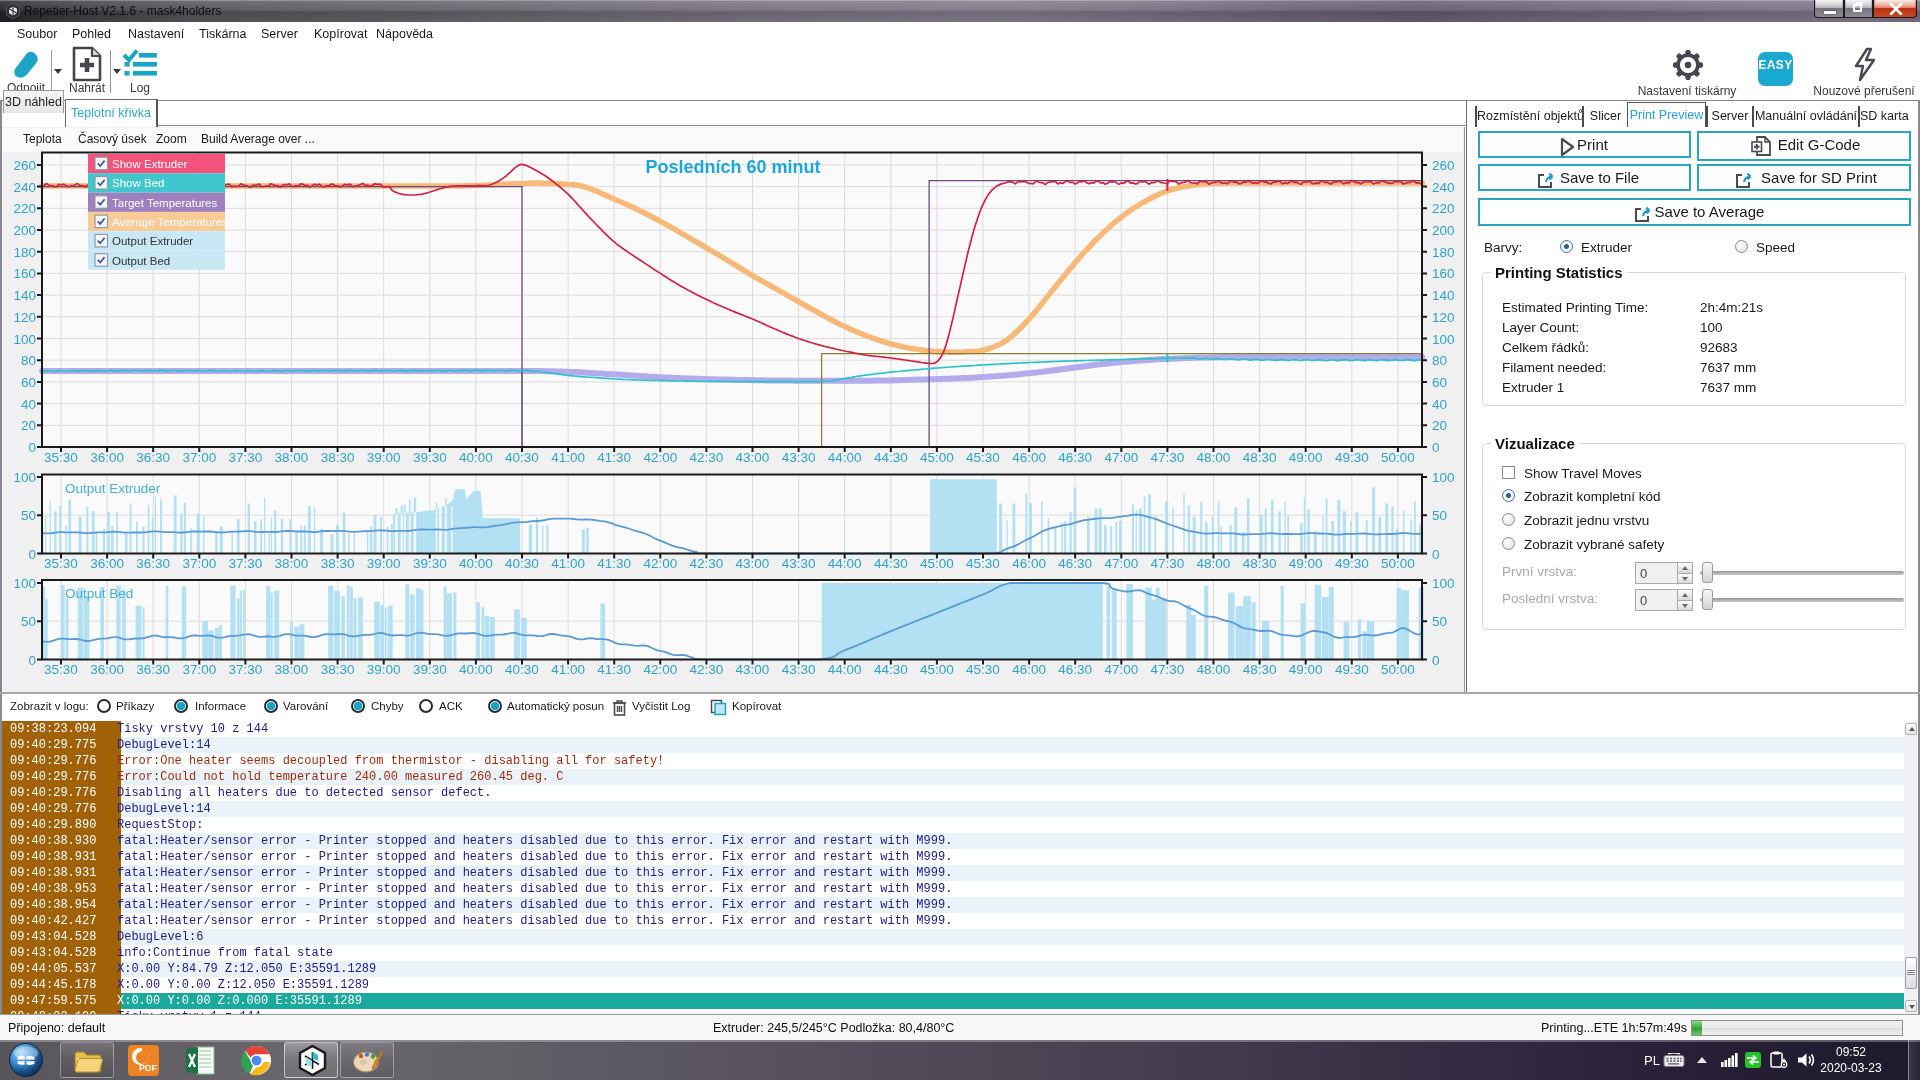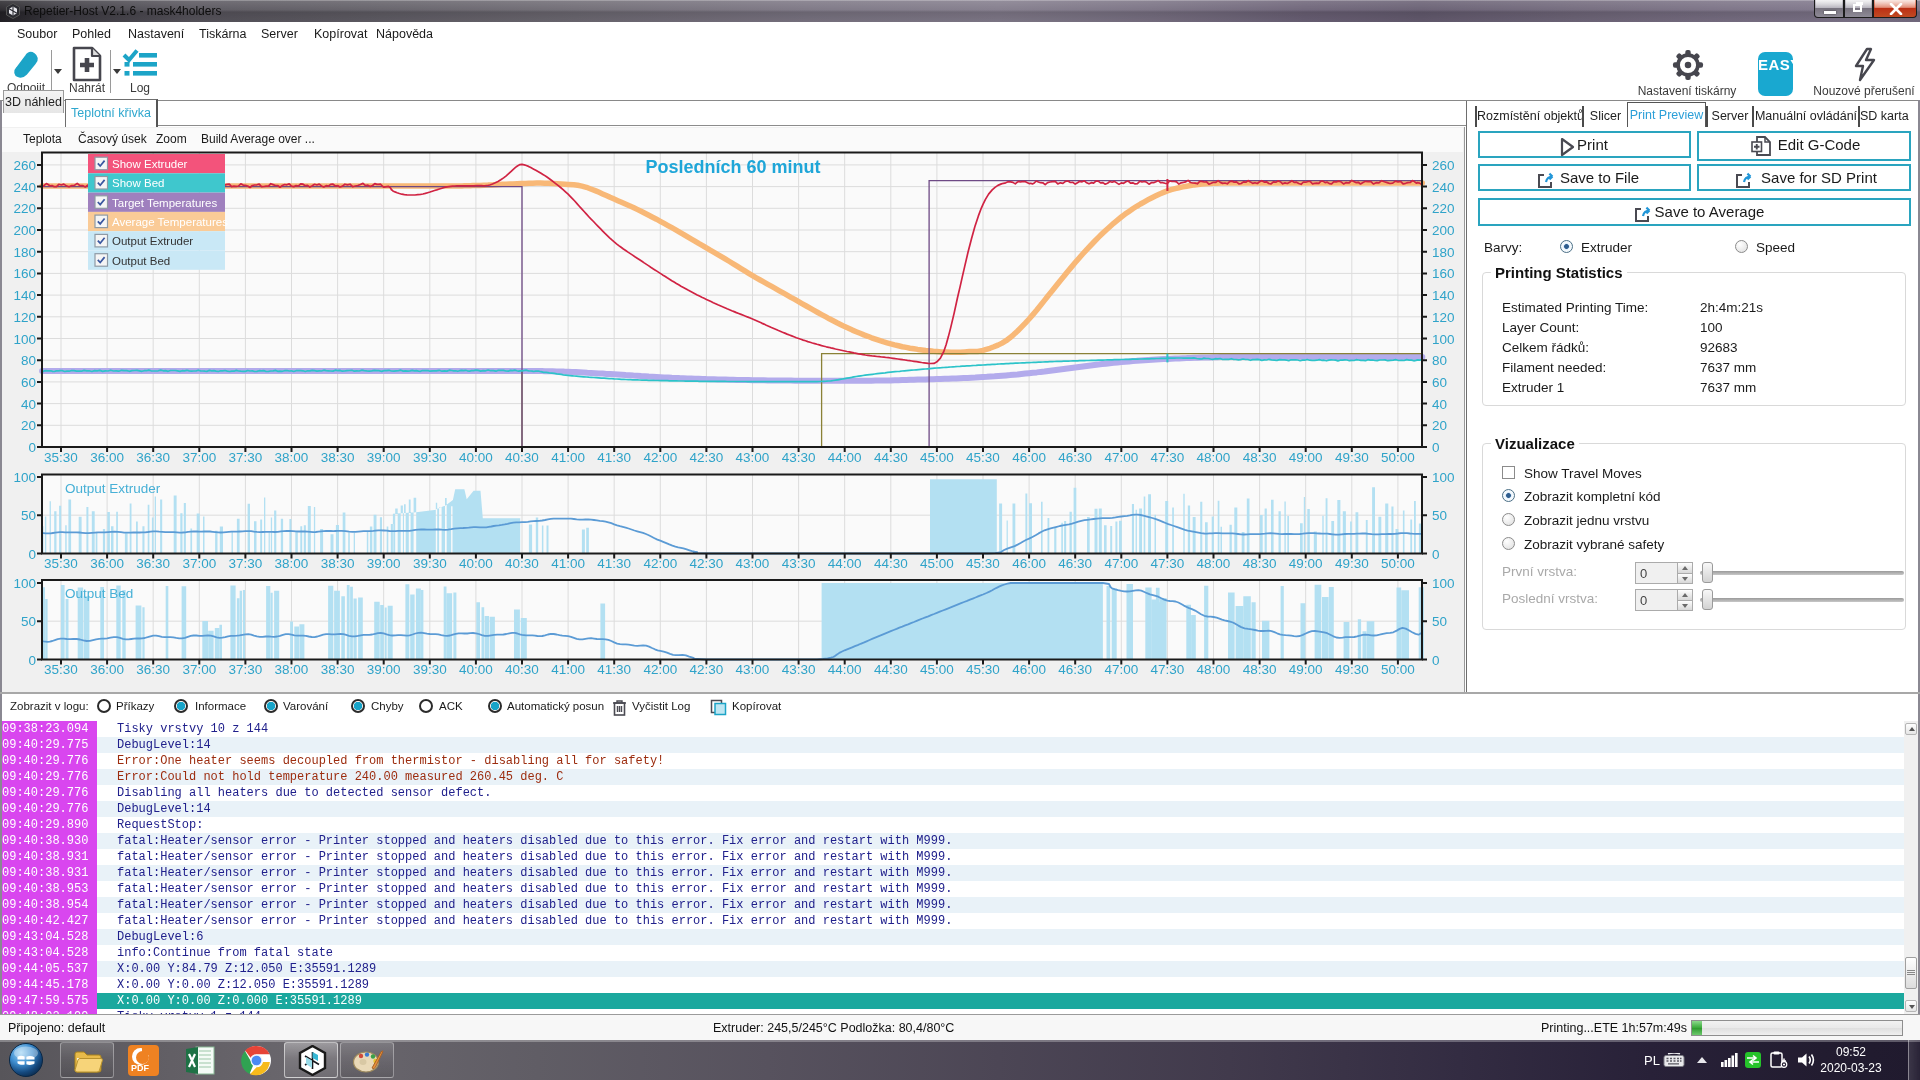--- a/index.html
+++ b/index.html
@@ -42,21 +42,21 @@
 .slider{position:absolute;height:21px}
 .slider .track{position:absolute;left:0;right:0;top:9px;height:4px;background:linear-gradient(#9a9a9a,#c8c8c8);border-radius:2px;box-shadow:0 1px 0 #fff}
 .slider .thumb{position:absolute;left:2px;top:0;width:11px;height:21px;background:linear-gradient(#f8f8f8,#d2d2d2);border:1px solid #9a9a9a;border-radius:3px}
 #logbar{left:2px;top:694px;width:1916px;height:27px;background:#fff;font-size:11.5px;color:#1a1a1a}
 #logbar span{position:absolute;top:6px}
 .lradio{position:absolute;top:5px;width:14px;height:14px;border-radius:50%;border:2px solid #2b2b2b;background:#fff}
 .lradio.on{background:radial-gradient(circle,#17a4c9 0 4px,#fff 4.5px)}
 #loglist{left:2px;top:721px;width:1902px;height:293px;background:#fff;overflow:hidden;
  font-family:"Liberation Mono",monospace;font-size:12px;white-space:pre}
 .lrow{position:absolute;left:0;width:1902px;height:16px;line-height:16px}
-.lrow .ts{position:absolute;left:0;top:0;width:95px;height:16px;background:#d946ef;color:#fff;}
+.lrow .ts{position:absolute;left:0;top:0;width:119px;height:16px;background:#a16207;color:#fff;padding-left:8px}
 .lrow .msg{position:absolute;left:115px;top:0}
 #logscroll{left:1904px;top:721px;width:14px;height:293px;background:#f0f0f0}
 #statusbar{left:0;top:1014px;width:1920px;height:26px;background:#f7f7f7;border-top:1px solid #9b9b9b;font-size:12.5px;color:#111}
 #taskbar{left:0;top:1040px;width:1920px;height:40px;
  background:linear-gradient(90deg,#57555a 0%,#615e64 8%,#6a676d 16%,#605d65 28%,#57525e 40%,#4c4655 52%,#413a4c 64%,#332c42 76%,#282138 86%,#221c30 95%,#201a2e 100%)}
 #taskbar .sheen{position:absolute;left:0;top:0;width:100%;height:2px;background:rgba(255,255,255,.28)}
 .tbtn{position:absolute;top:2px;width:54px;height:36px;border:1px solid rgba(255,255,255,.35);border-radius:3px;
  background:linear-gradient(rgba(255,255,255,.14),rgba(255,255,255,.03) 45%,rgba(0,0,0,.08))}
 .tbtn.active{background:linear-gradient(rgba(255,255,255,.34),rgba(255,255,255,.12) 45%,rgba(255,255,255,.05));border-color:rgba(255,255,255,.55)}
 .trayicon{position:absolute;top:12px}
@@ -139,21 +139,21 @@
     <rect x="10.1" y="1.4" width="3.8" height="4.4" rx="1.4" fill="#46464e" transform="rotate(90 12 12)"></rect>
     <rect x="10.1" y="1.4" width="3.8" height="4.4" rx="1.4" fill="#46464e" transform="rotate(135 12 12)"></rect>
     <rect x="10.1" y="1.4" width="3.8" height="4.4" rx="1.4" fill="#46464e" transform="rotate(180 12 12)"></rect>
     <rect x="10.1" y="1.4" width="3.8" height="4.4" rx="1.4" fill="#46464e" transform="rotate(225 12 12)"></rect>
     <rect x="10.1" y="1.4" width="3.8" height="4.4" rx="1.4" fill="#46464e" transform="rotate(270 12 12)"></rect>
     <rect x="10.1" y="1.4" width="3.8" height="4.4" rx="1.4" fill="#46464e" transform="rotate(315 12 12)"></rect>
     <circle cx="12" cy="12" r="7" fill="none" stroke="#46464e" stroke-width="2.6"></circle>
 <circle cx="12" cy="12" r="2.3" fill="#46464e"></circle>
   </svg>
 <div class="tlabel" style="left:1632px;top:84px;width:110px">Nastavení tiskárny</div>
-<div class="abs" style="left:1758px;top:52px;width:35px;height:44px;border-radius:7px;background:#19a8d0;color:#fff;font-weight:bold;font-size:15px;text-align:center;line-height:26px;letter-spacing:.5px">EASY</div>
+<div class="abs" style="left:1758px;top:52px;width:35px;height:34px;border-radius:7px;background:#19a8d0;color:#fff;font-weight:bold;font-size:12px;text-align:center;line-height:26px;letter-spacing:.5px">EASY</div>
 <div class="tlabel" style="left:1744px;top:100px;width:62px">Easy Mode</div>
 <svg class="abs" style="left:1849px;top:47px" width="32" height="35" viewBox="0 0 32 35">
 <path d="M18 2 L7 19 H14 L11 33 L25 13 H17 L22 2 Z" fill="none" stroke="#46464e" stroke-width="2.4" stroke-linejoin="round"></path>
   </svg>
 <div class="tlabel" style="left:1810px;top:84px;width:108px">Nouzové přerušení</div>
 <div class="abs" id="tabline"></div>
 <div class="ltab" id="tab3d">3D náhled</div>
 <div class="ltab" id="tabtk">Teplotní křivka</div>
 <div class="abs" style="left:158px;top:125px;width:1308px;height:1px;background:#8c8c8c"></div>
 <div class="abs" id="chartpanel"></div>
@@ -502,21 +502,21 @@
     <div class="tbtn" style="left:60px"></div>
     <svg class="abs" style="left:73px;top:8px" width="30" height="26" viewBox="0 0 30 26">
 <path d="M2 7 L2 22 Q2 24 4 24 L26 24 Q28 24 28 22 L28 9 Q28 7 26 7 L14 7 L11 4 L4 4 Q2 4 2 6 Z" fill="#e8bb4a" stroke="#a8821d" stroke-width="1"></path>
 <path d="M4 10 H26 V22 Q26 23 25 23 H5 Q4 23 4 22 Z" fill="#fdf6df"></path>
 <path d="M2 22 L5 12 Q5.5 10.5 7 10.5 L28 10.5 Q30 10.5 29.4 12.4 L26.5 22.2 Q26 24 24 24 L4 24 Q2 24 2 22 Z" fill="#f7d479" stroke="#b8922d" stroke-width="1"></path>
     </svg>
     <div class="abs" style="left:128px;top:5px;width:31px;height:31px;border-radius:4px;background:#ef8222">
 <div style="position:absolute;left:4px;top:3px;width:17px;height:17px;border-radius:50%;background:#fff"></div>
 <div style="position:absolute;left:8px;top:6px;width:13px;height:13px;border-radius:50%;background:#ef8222"></div>
 <div style="position:absolute;left:14px;top:3px;width:8px;height:7px;background:#ef8222"></div>
-<div style="position:absolute;left:3px;top:18px;width:26px;font-size:9px;font-weight:bold;color:#fff;text-align:left">PDF</div>
+<div style="position:absolute;left:3px;top:18px;width:26px;font-size:9px;font-weight:bold;color:#fff;text-align:right">PDF</div>
     </div>
     <svg class="abs" style="left:185px;top:5px" width="31" height="31" viewBox="0 0 31 31">
 <rect x="11" y="2" width="18" height="27" fill="#f4fbf6" stroke="#89b996" stroke-width="1"></rect>
 <path d="M14 6h12M14 10h12M14 14h12M14 18h12M14 22h12" stroke="#b9d9c2" stroke-width="1.6"></path>
 <path d="M1 4 L13 2 V29 L1 27 Z" fill="#1e7145"></path>
 <path d="M4 9 L10 22 M10 9 L4 22" stroke="#fff" stroke-width="2.2"></path>
     </svg>
     <svg class="abs" style="left:241px;top:5px" width="31" height="31" viewBox="0 0 31 31">
 <circle cx="15.5" cy="15.5" r="14.5" fill="#fff"></circle>
 <path d="M15.5 1 A14.5 14.5 0 0 1 28.6 9.3 L15.5 9.3 A6.8 6.8 0 0 0 9.6 12.7 L4.2 5.6 A14.5 14.5 0 0 1 15.5 1Z" fill="#e64437"></path>

